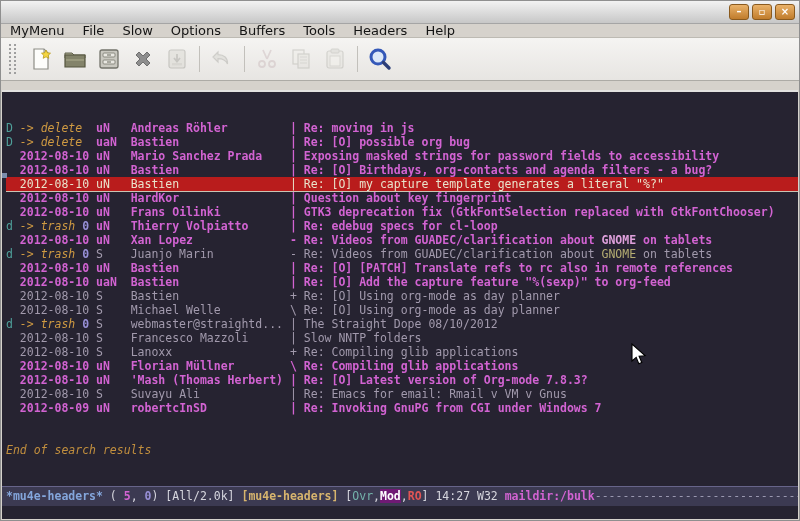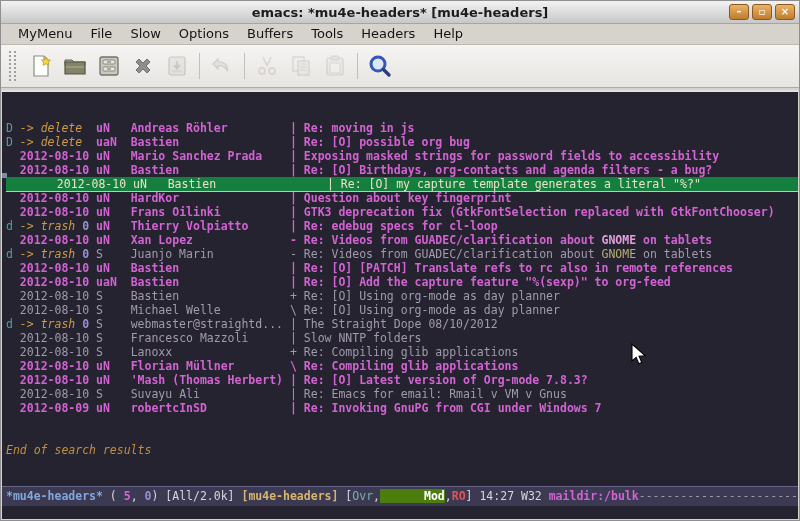--- a/index.html
+++ b/index.html
@@ -9,73 +9,72 @@
   
   .titlebar { height:23px; background:linear-gradient(#f2f2f2,#c7c7c7); border-bottom:1px solid #a5a5a5;
               display:flex; align-items:center; justify-content:center; position:relative;
               font:bold 13px "DejaVu Sans", sans-serif; color:#1c1c1c; }
   .win-buttons { position:absolute; right:4px; top:3px; display:flex; gap:3px; }
   .win-btn { width:20px; height:16px; border-radius:3px; border:1px solid #8a5a1e;
              background:linear-gradient(#eab269,#c07c2c); color:#fff; font:bold 10px "DejaVu Sans", sans-serif;
              display:flex; align-items:center; justify-content:center; line-height:1; }
 
   
-  .menubar { height:21px; background:#d6d2cc; border-bottom:1px solid #bdbab3; display:flex; align-items:center;
-             padding-left:8px; font:13px "DejaVu Sans", sans-serif; color:#141414; }
+  .menubar { height:14px; background:#d6d2cc; border-bottom:1px solid #bdbab3; display:flex; align-items:center;
+             font:13px "DejaVu Sans", sans-serif; color:#141414; }
   .menu-item { padding:2px 9px 3px 9px; white-space:nowrap; }
 
   
   .toolbar { height:43px; background:linear-gradient(#f5f4f2,#e7e5e2); border-bottom:1px solid #adaba6;
              display:flex; align-items:center; padding:0 6px; }
   .grip { width:7px; height:30px; border-left:2px dotted #9f9f9f; border-right:2px dotted #9f9f9f; margin:0 8px 0 2px; }
   .tb-btn { width:34px; height:32px; display:flex; align-items:center; justify-content:center; border-radius:3px; }
   .tb-btn.disabled { opacity:0.38; }
   .tb-sep { width:1px; height:26px; background:#c2c0bb; margin:0 5px; }
 
   
   .emacs-area { position:absolute; top:89px; left:1px; right:1px; bottom:1px; background:#262331;
                 border-top:2px solid #e2e1df;
                 font:11.5px/14px "DejaVu Sans Mono", monospace; color:#d263d2; }
   .buffer { position:relative; white-space:pre; padding:1px 0 0 4px; }
   .header-line { height:14px; color:#d263d2; font-weight:bold; }
   .row { height:14px; }
   .row.unread { color:#d263d2; font-weight:bold; }
   .row.read { color:#a29aad; font-weight:normal; }
-  .row.current { color:#e9e3cb; background:#15803d; border-bottom:1px solid #c9c4b4;
-                 height:15px; margin-bottom:-1px;padding-left:37px; }
+  .row.current { color:#e9e3cb; background:#b91c1c; border-bottom:1px solid #c9c4b4;
+                 height:15px; margin-bottom:-1px; }
   .c-mark { color:#4f9f9a; font-weight:normal; }
   .marked .c-datem { color:#cf9a42; font-style:italic; font-weight:normal; }
   .c-datex { color:#978fd6; font-style:normal; font-weight:bold; }
   .read .s-hl { color:#b5ad72; }
   .unread .s-hl { color:#dfa0dc; }
   .footer-line { color:#c28f3e; font-style:italic; height:14px; }
   .scroll-thumb { position:absolute; left:0px; top:81px; width:5px; height:5px; background:#7b8dab; }
 
   
   .modeline { position:absolute; left:0; right:0; bottom:13px; height:20px; background:#3c3a52;
               border-top:1px solid #67648a; color:#d6d6de; white-space:pre; overflow:hidden;
               padding:2px 0 0 4px; font:11.5px/15px "DejaVu Sans Mono", monospace; }
   .ml-buffer { color:#84a6dc; font-weight:bold; }
   .ml-pink { color:#d263d2; font-weight:bold; }
   .ml-lav { color:#978fd6; font-weight:bold; }
   .ml-yellow { color:#d7b56e; font-weight:bold; }
   .ml-teal { color:#74b3ab; }
-  .ml-mod { color:#ffffff; background:#4d7c0f; font-weight:bold;padding-left:44px; }
+  .ml-mod { color:#ffffff; background:#701a75; font-weight:bold; }
   .ml-ro { color:#e05555; font-weight:bold; }
   .ml-dash { color:#9a98b0; }
 
   .mouse-cursor { position:absolute; left:630px; top:342px; width:17px; height:24px; pointer-events:none; }
 </style>
 </head>
 <body>
 
 <div class="frame">
 
   <div class="titlebar">
-    <span>emacs: *mu4e-headers* [mu4e-headers]</span>
     <div class="win-buttons">
       <div class="win-btn">–</div>
       <div class="win-btn">▫</div>
       <div class="win-btn">×</div>
     </div>
   </div>
 
   <div class="menubar">
       <span class="menu-item">MyMenu</span>
       <span class="menu-item">File</span>

